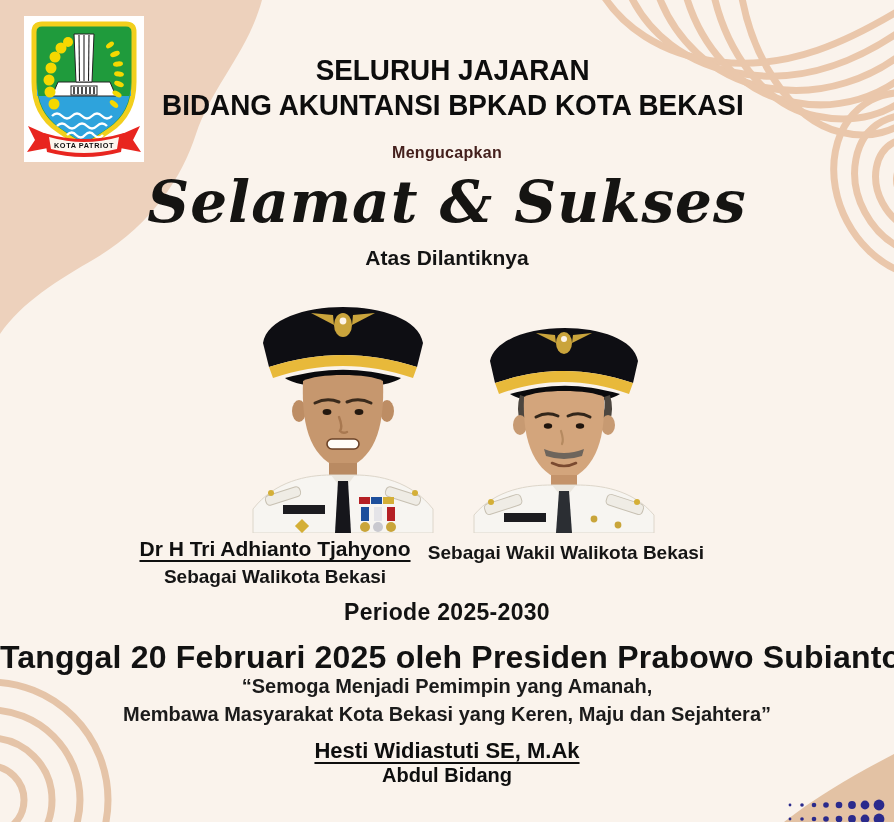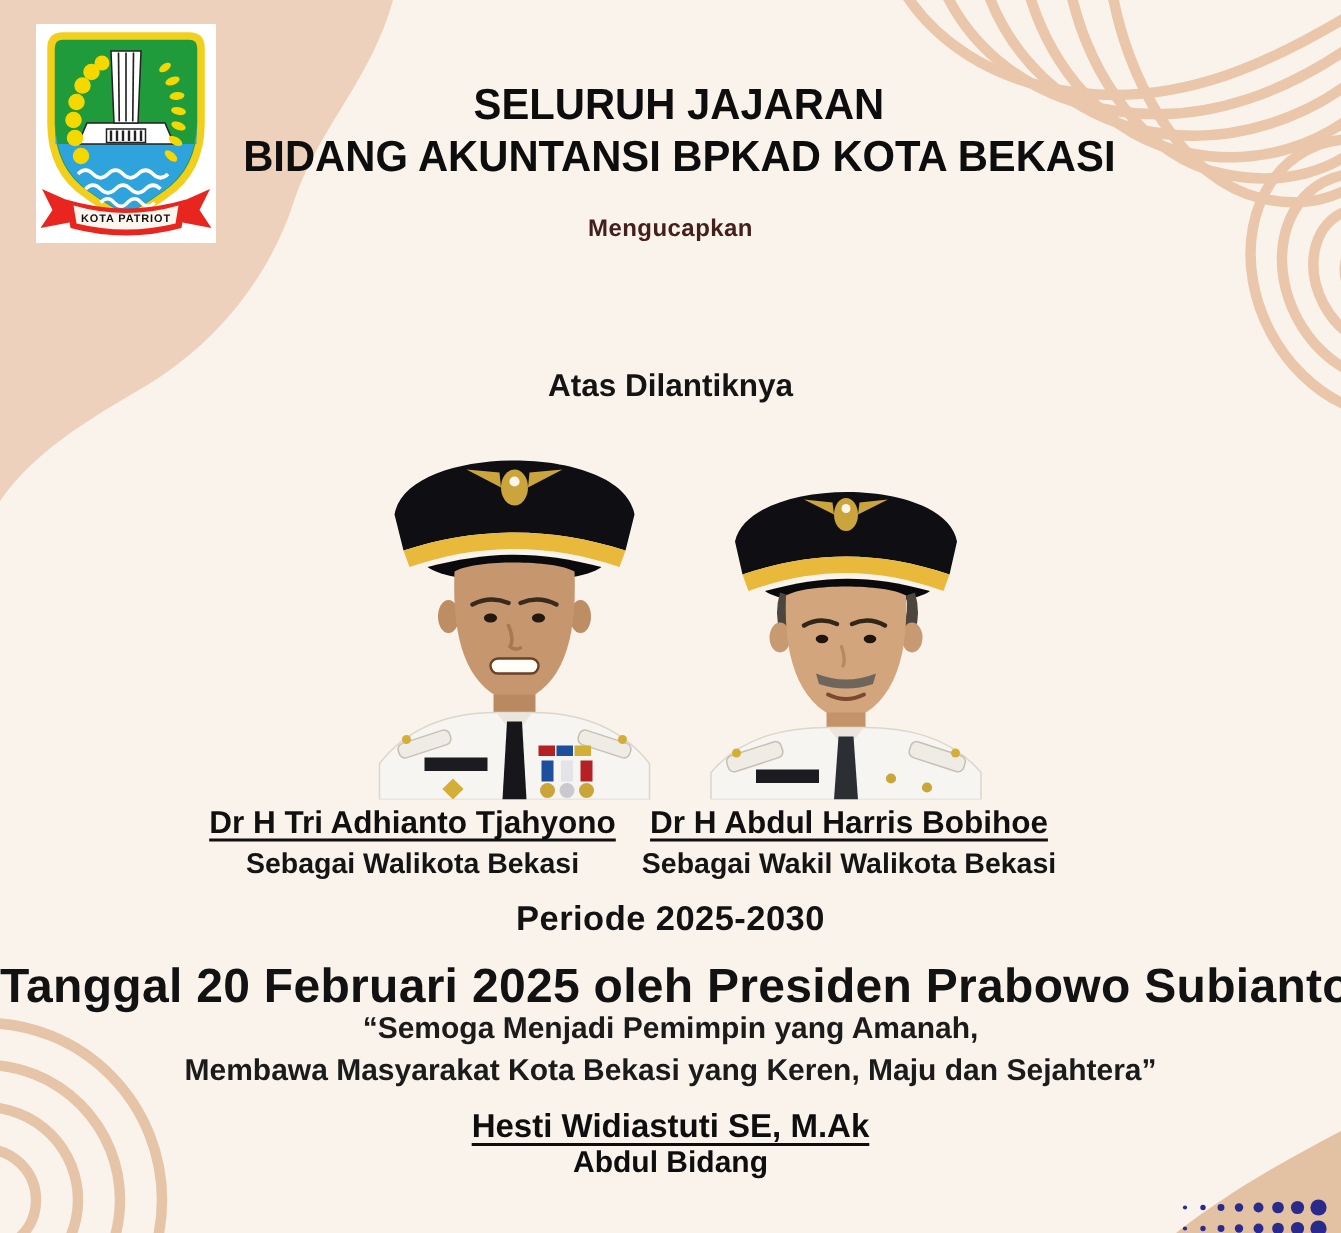--- a/index.html
+++ b/index.html
@@ -160,20 +160,21 @@
       <path d="M98,118 L116,110 L109,124 L117,136 L96,132 Z" fill="#e8251f"></path>
       <path d="M20,117 Q60,129 100,117 L97,136 Q60,146 23,136 Z" fill="#e8251f"></path>
       <path d="M25,121 Q60,131 95,121 L93,133 Q60,141 27,133 Z" fill="#fdf6ee"></path>
       <text x="60" y="132" text-anchor="middle" font-family="Liberation Sans, sans-serif" font-size="7.3" font-weight="bold" letter-spacing="0.6" fill="#111">KOTA PATRIOT</text>
     </svg>
   </div>
 
   <div class="txt org org-1"><span class="squeeze">SELURUH JAJARAN</span></div>
   <div class="txt org org-2"><span class="squeeze">BIDANG AKUNTANSI BPKAD KOTA BEKASI</span></div>
   <div class="txt intro">Mengucapkan</div>
+  <div class="txt script">Selamat &amp; Sukses</div>
   <div class="txt sub">Atas Dilantiknya</div>
 
   <svg class="photos" style="left:235px;top:281px;position:absolute;" width="216" height="252" viewBox="0 0 216 252">
 
     <path d="M28,62 C36,14 180,14 188,62 L182,86 C132,70 84,70 34,86 Z" fill="#0e0e13"></path>
     <path d="M34,86 C84,70 132,70 182,86 L178,97 C131,81 85,81 38,97 Z" fill="#e8b93a"></path>
     <path d="M50,97 C92,86 124,86 166,97 C149,110 67,110 50,97 Z" fill="#0a0a0d"></path>
 
     <g fill="#caa43c">
       <ellipse cx="108" cy="44" rx="9" ry="12"></ellipse>
@@ -262,21 +263,20 @@
     <circle cx="136" cy="216" r="3.4" fill="#c9a53a"></circle>
     <circle cx="160" cy="222" r="3.4" fill="#c9a53a"></circle>
   </svg>
 
   <div class="officials-row">
     <div class="official left">
       <div class="name">Dr H Tri Adhianto Tjahyono</div>
       <div class="role">Sebagai Walikota Bekasi</div>
     </div>
     <div class="official right">
-      <div class="name">Dr H Abdul Harris Bobihoe</div>
       <div class="role">Sebagai Wakil Walikota Bekasi</div>
     </div>
   </div>
 
   <div class="txt period">Periode 2025-2030</div>
   <div class="txt tanggal">Tanggal 20 Februari 2025 oleh Presiden Prabowo Subianto</div>
 
   <div class="txt quote">
     <div>“Semoga Menjadi Pemimpin yang Amanah,</div>
     <div>Membawa Masyarakat Kota Bekasi yang Keren, Maju dan Sejahtera”</div>

